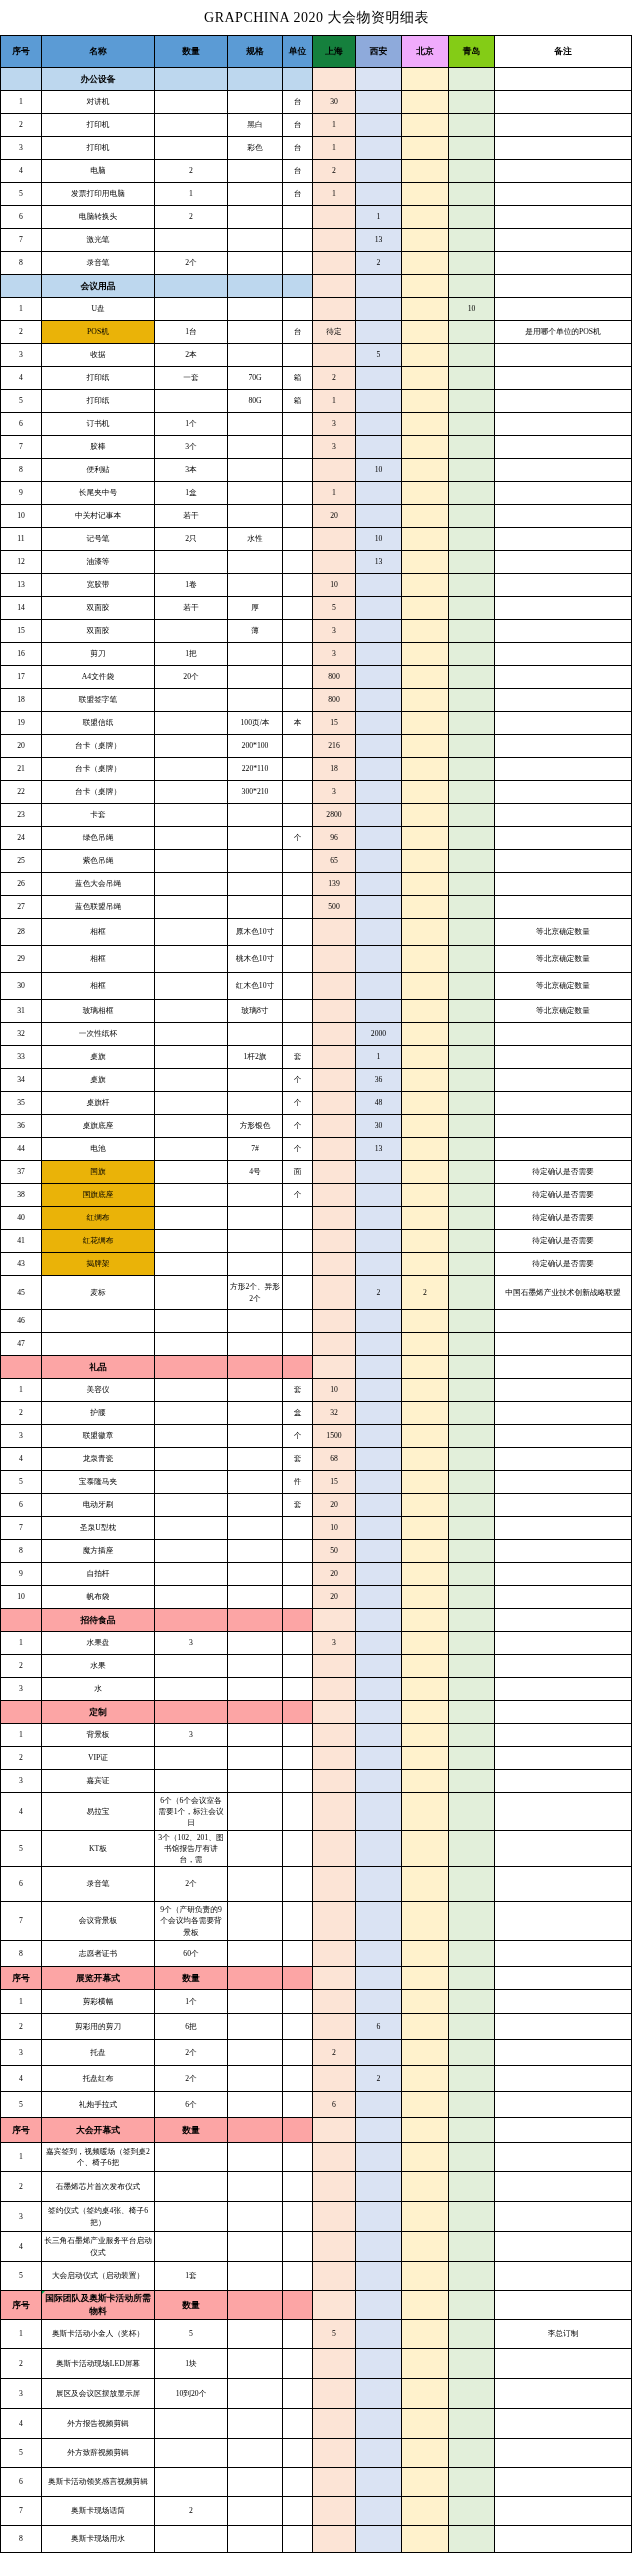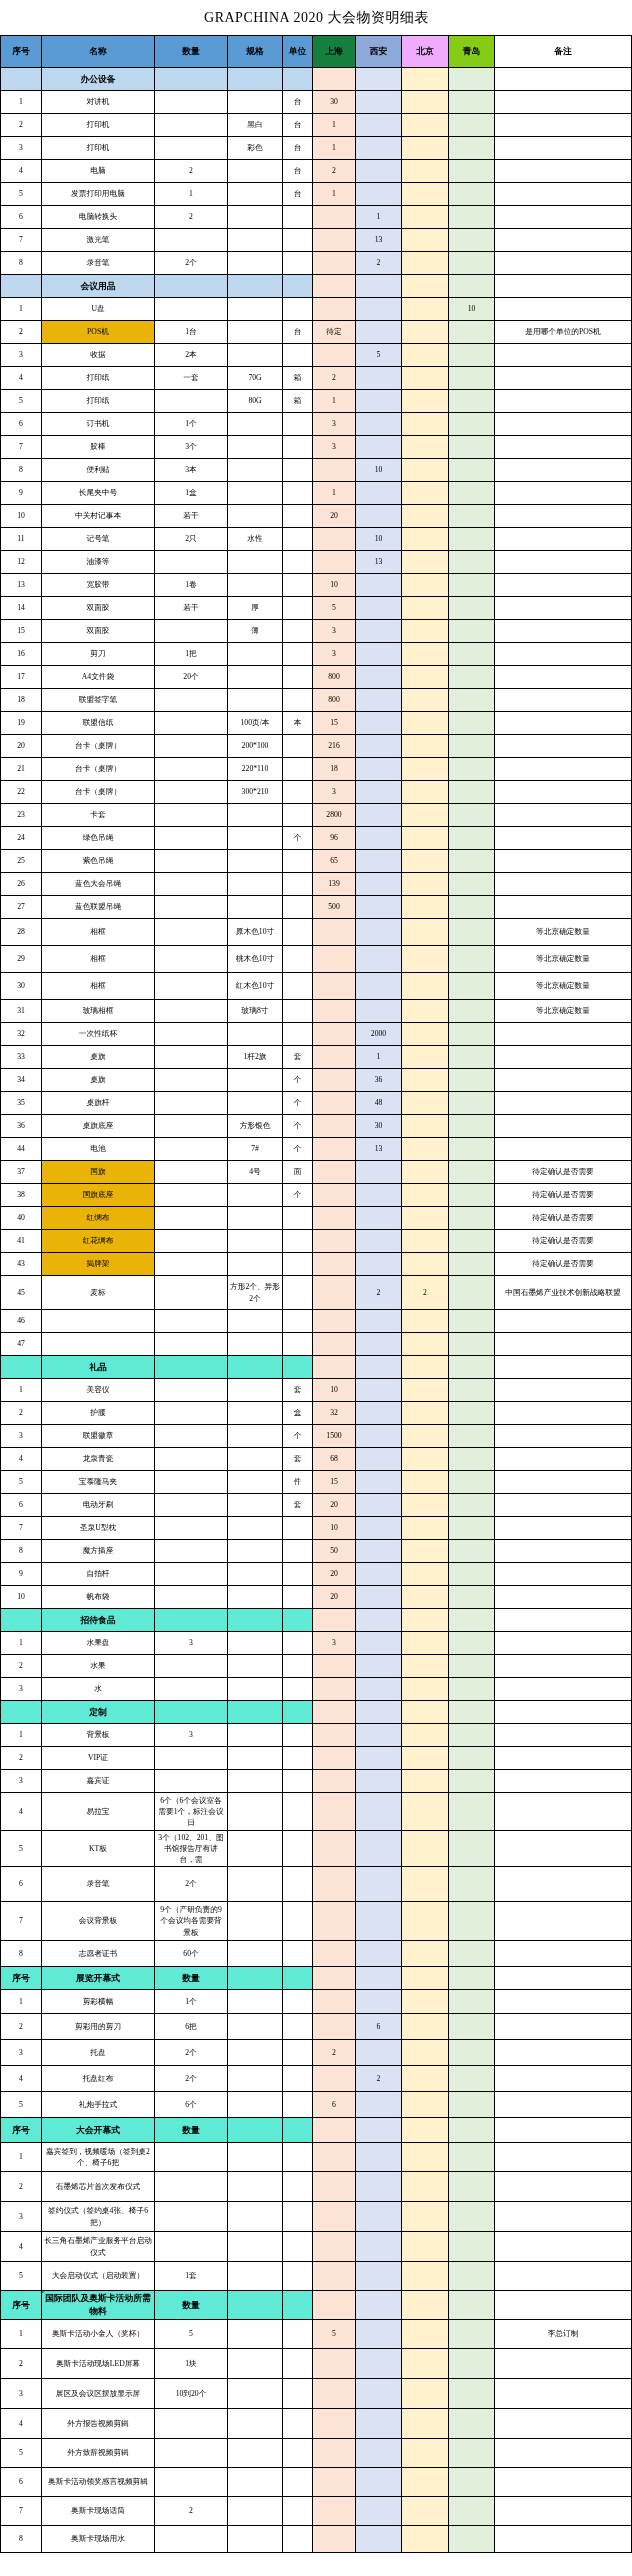--- a/index.html
+++ b/index.html
@@ -11,21 +11,21 @@
   th,td{border:0.5px solid #000;text-align:center;vertical-align:middle;
         padding:0 1.5px;box-sizing:border-box;overflow:hidden;
         font-size:7.7px;line-height:1.45;font-weight:normal;word-break:break-all;}
   thead th{height:32px;font-size:8.8px;font-weight:bold;}
   td.c-sh{background:#FCE4D6;}
   td.c-xa{background:#DAE3F3;}
   td.c-bj{background:#FFF2CC;}
   td.c-qd{background:#E2EFDA;}
   tr.sec td{font-weight:bold;font-size:8.8px;}
   td.sec-light{background:#BDD7EE;}
-  td.sec-mid{background:#5eead4;}
+  td.sec-mid{background:#fca5a5;}
   td.hl{background:#eab308;}
   td.corner{position:relative;}
   td.corner::before{content:"";position:absolute;top:0;left:0;width:0;height:0;
         border-top:3.6px solid #00B050;border-right:3.6px solid transparent;}
 </style>
 </head>
 <body>
 
 <div class="page">
   <div class="title">GRAPCHINA 2020  大会物资明细表</div>

